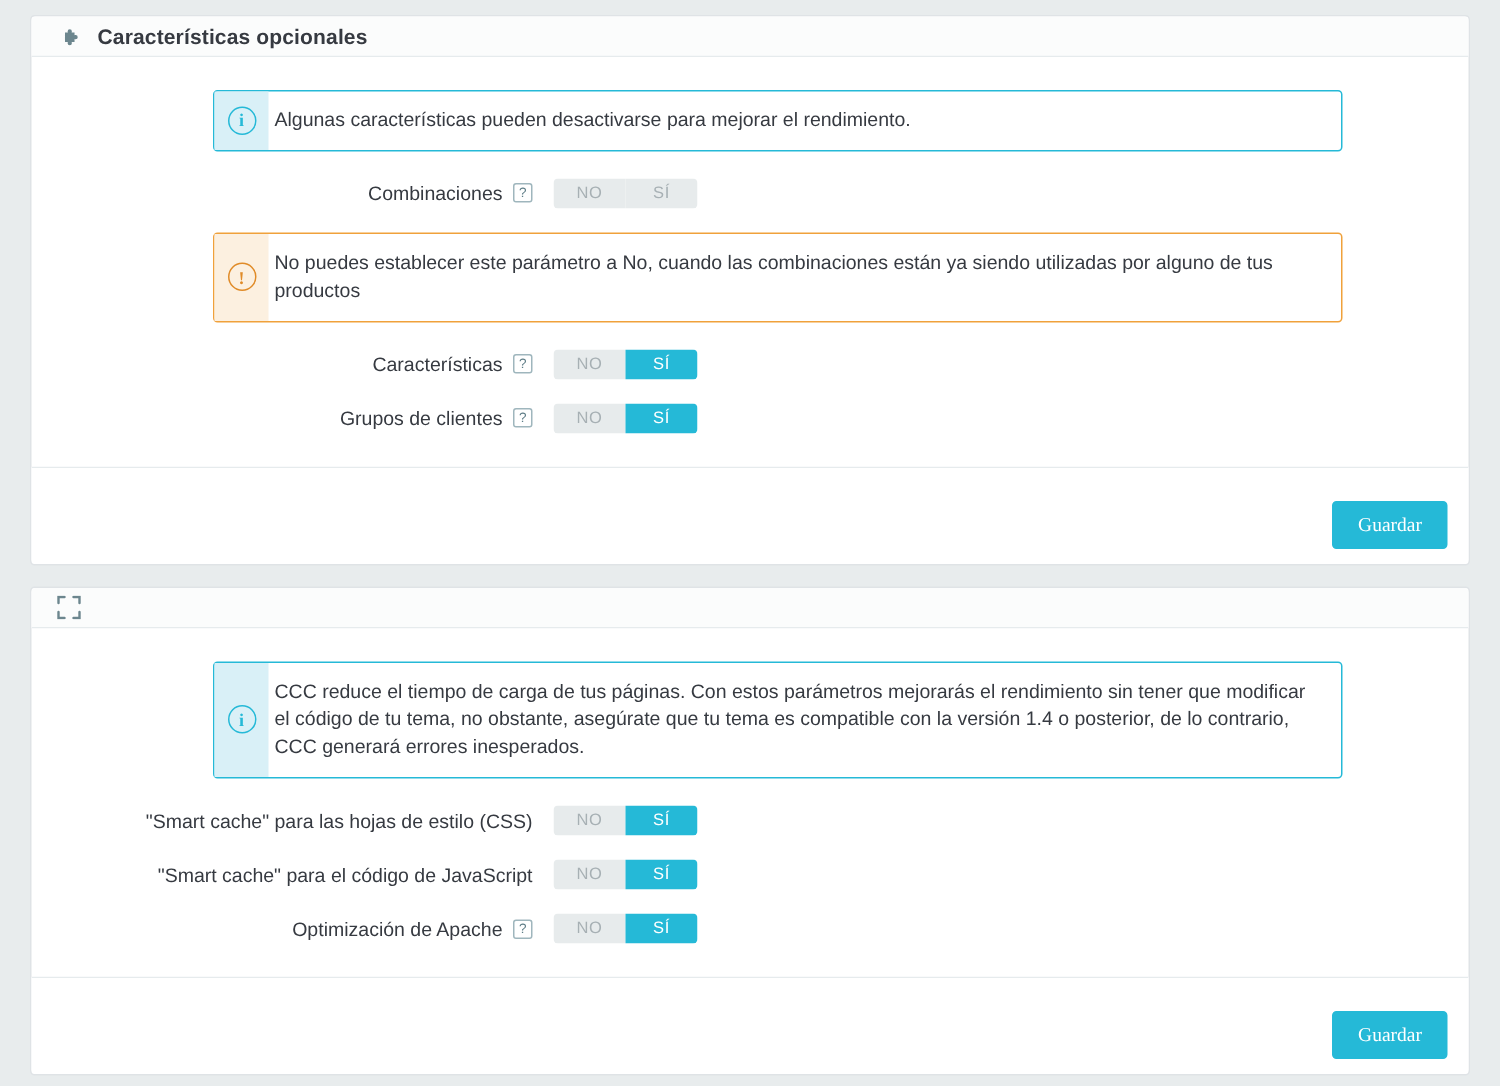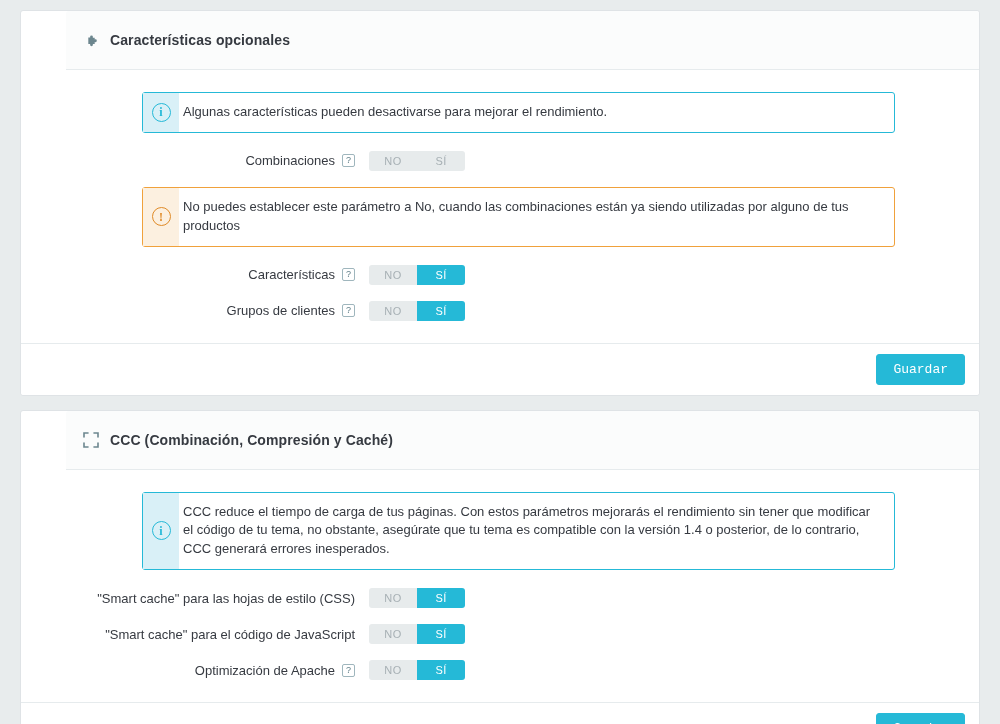--- a/index.html
+++ b/index.html
@@ -21,25 +21,24 @@
   .panel {
     background: #ffffff;
     border: 1px solid #dfe3e6;
     border-radius: 3px;
     margin-bottom: 14px;
   }
   .panel-head {
     display: flex;
     align-items: center;
     gap: 10px;
-    padding: 20px 16px;
+    padding: 4px 16px;
     border-bottom: 1px solid #e6ebed;
     background: #fbfcfc;
     border-radius: 3px 3px 0 0;
-    margin-left: 45px;
   }
   .panel-head .title {
     font-size: 14px;
     font-weight: bold;
     color: #363a41;
     letter-spacing: 0.1px;
   }
   .panel-icon {
     width: 18px;
     height: 18px;
@@ -61,21 +60,22 @@
     border-radius: 0 0 3px 3px;
   }
   .btn-save {
     background: #25b9d7;
     border: 1px solid #25b9d7;
     color: #ffffff;
     font-size: 13px;
     padding: 7px 16px;
     border-radius: 3px;
     cursor: pointer;
-    font-family: Liberation Mono, monospace;
+    font-family: Liberation Serif, serif;
+    margin-top: 12px;
   }
   
   .alert {
     display: flex;
     align-items: stretch;
     border: 1px solid;
     border-radius: 3px;
     margin: 0 0 18px 103px;
     max-width: 753px;
   }
@@ -251,21 +251,20 @@
     </div>
   </section>
 
   <section class="panel">
     <div class="panel-head">
       <span class="panel-icon">
         <svg width="16" height="16" viewBox="0 0 16 16" fill="none" stroke="#6c868e" stroke-width="1.6" stroke-linecap="round">
           <path d="M1 5V1h4M15 5V1h-4M1 11v4h4M15 11v4h-4"></path>
         </svg>
       </span>
-      <span class="title">CCC (Combinación, Compresión y Caché)</span>
     </div>
     <div class="panel-body">
 
       <div class="alert alert-info">
         <div class="al-icon">
           <span class="circle-icon">i</span>
         </div>
         <div class="al-text">CCC reduce el tiempo de carga de tus páginas. Con estos parámetros mejorarás el rendimiento sin tener que modificar el código de tu tema, no obstante, asegúrate que tu tema es compatible con la versión 1.4 o posterior, de lo contrario, CCC generará errores inesperados.</div>
       </div>
 

